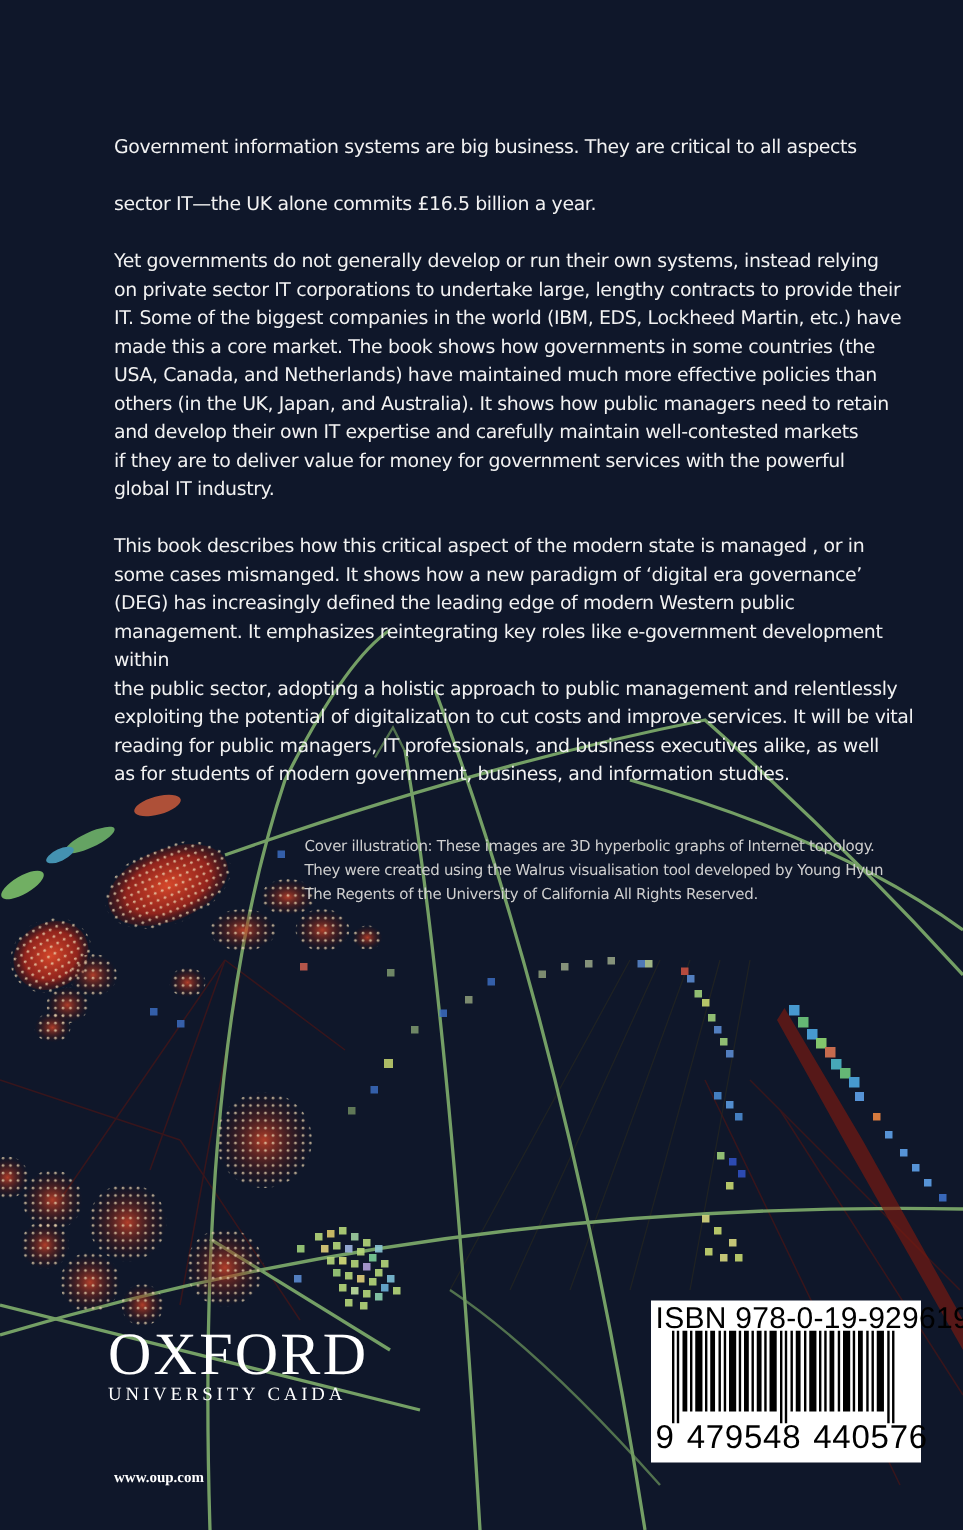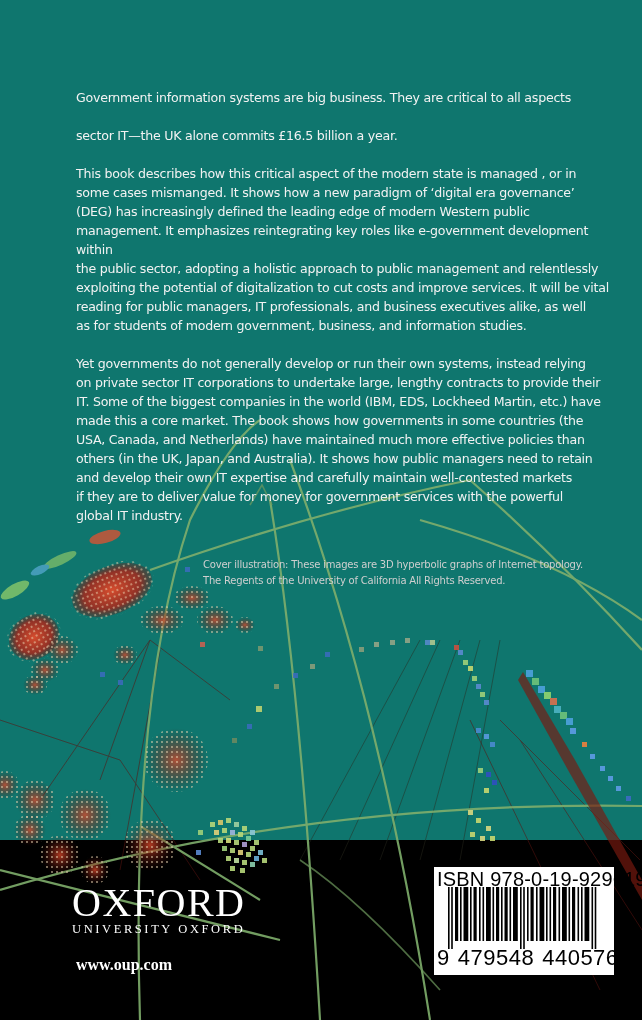--- a/index.html
+++ b/index.html
@@ -1,26 +1,26 @@
 <!DOCTYPE html>
 <html><head>
 <meta charset="utf-8">
 <style>
   html, body { margin:0; padding:0; }
   body { width:642px; height:1020px; background:#000; overflow:hidden; position:relative; font-family:"Liberation Sans", sans-serif; }
-  .cover { position:absolute; left:0; top:0; width:642px; height:840px; background:#0f766e;text-decoration:underline; }
+  .cover { position:absolute; left:0; top:0; width:642px; height:1020px; background:#0f172a;text-decoration:underline; }
   .bg { position:absolute; left:0; top:0; width:642px; height:1020px; }
   .blurb { position:absolute; left:76px; top:88px; width:560px; color:#f2f2f2; font-family:"DejaVu Sans", sans-serif; font-size:12.6px; line-height:19px; letter-spacing:-0.25px; }
   .blurb p { margin:0 0 19px 0; }
   .credit { position:absolute; left:203px; top:557px; width:420px; color:#cfcfcf; font-family:"DejaVu Sans", sans-serif; font-size:10px; line-height:16px; letter-spacing:-0.2px; }
   .credit div { white-space:nowrap; }
   .logo { position:absolute; left:72px; top:886px; color:#fff; font-family:"Liberation Serif", serif; }
   .logo-main { font-size:40px; letter-spacing:1.5px; line-height:34px; }
   .logo-sub { font-size:12.5px; letter-spacing:2.6px; margin-top:2px; }
-  .url { position:absolute; left:76px; top:956px; color:#fff; font-family:"Liberation Serif", serif; font-weight:bold; font-size:16px; }
+  .url { position:absolute; left:76px; top:980px; color:#fff; font-family:"Liberation Serif", serif; font-weight:bold; font-size:10px; }
   .barcode { position:absolute; left:434px; top:867px; width:180px; height:108px; background:#fff; }
   .isbn { position:absolute; left:3px; top:1px; font-family:"Liberation Sans", sans-serif; font-size:20px; color:#000; white-space:nowrap; letter-spacing:0.2px; }
   .bars { position:absolute; left:14px; top:20px; width:152px; height:62px; }
   .digits { position:absolute; left:3px; top:78px; font-family:"Liberation Sans", sans-serif; font-size:22px; color:#000; white-space:nowrap; letter-spacing:0.5px; }
   .digits .first { margin-right:8px; }
   .digits .g2 { margin-left:8px; }
 </style>
 </head>
 <body>
 
@@ -221,51 +221,52 @@
     </g>
   </svg>
 
   <div class="blurb">
     <p>
       <span>Government information systems are big business. They are critical to all aspects</span><br>
       <br>
       <span>sector IT—the UK alone commits £16.5 billion a year.</span>
     </p>
     <p>
+      <span>Yet governments do not generally develop or run their own systems, instead relying</span><br>
+      <span>on private sector IT corporations to undertake large, lengthy contracts to provide their</span><br>
+      <span>IT. Some of the biggest companies in the world (IBM, EDS, Lockheed Martin, etc.) have</span><br>
+      <span>made this a core market. The book shows how governments in some countries (the</span><br>
+      <span>USA, Canada, and Netherlands) have maintained much more effective policies than</span><br>
+      <span>others (in the UK, Japan, and Australia). It shows how public managers need to retain</span><br>
+      <span>and develop their own IT expertise and carefully maintain well-contested markets</span><br>
+      <span>if they are to deliver value for money for government services with the powerful</span><br>
+      <span>global IT industry.</span>
+    </p>
+    <p>
       <span>This book describes how this critical aspect of the modern state is managed , or in</span><br>
       <span>some cases mismanged. It shows how a new paradigm of ‘digital era governance’</span><br>
       <span>(DEG) has increasingly defined the leading edge of modern Western public</span><br>
       <span>management. It emphasizes reintegrating key roles like e-government development</span><br>
       <span>within</span><br>
       <span>the public sector, adopting a holistic approach to public management and relentlessly</span><br>
       <span>exploiting the potential of digitalization to cut costs and improve services. It will be vital</span><br>
       <span>reading for public managers, IT professionals, and business executives alike, as well</span><br>
       <span>as for students of modern government, business, and information studies.</span>
     </p>
-    <p>
-      <span>Yet governments do not generally develop or run their own systems, instead relying</span><br>
-      <span>on private sector IT corporations to undertake large, lengthy contracts to provide their</span><br>
-      <span>IT. Some of the biggest companies in the world (IBM, EDS, Lockheed Martin, etc.) have</span><br>
-      <span>made this a core market. The book shows how governments in some countries (the</span><br>
-      <span>USA, Canada, and Netherlands) have maintained much more effective policies than</span><br>
-      <span>others (in the UK, Japan, and Australia). It shows how public managers need to retain</span><br>
-      <span>and develop their own IT expertise and carefully maintain well-contested markets</span><br>
-      <span>if they are to deliver value for money for government services with the powerful</span><br>
-      <span>global IT industry.</span>
-    </p>
   </div>
 
   <div class="credit">
     <div>Cover illustration: These images are 3D hyperbolic graphs of Internet topology.</div>
+    <div>They were created using the Walrus visualisation tool developed by Young Hyun</div>
     <div>The Regents of the University of California All Rights Reserved.</div>
   </div>
 
   <div class="logo">
     <div class="logo-main">OXFORD</div>
-    <div class="logo-sub">UNIVERSITY OXFORD</div>
+    <div class="logo-sub">UNIVERSITY CAIDA</div>
   </div>
   <div class="url">www.oup.com</div>
 
   <div class="barcode">
     <div class="isbn">ISBN 978-0-19-929619-4</div>
     <svg class="bars" viewBox="0 0 152 62" preserveAspectRatio="none" xmlns="http://www.w3.org/2000/svg">
       <g fill="#000">
         <rect x="0" y="0" width="1.6" height="62"></rect>
           <rect x="3.2" y="0" width="1.6" height="62"></rect>
         <rect x="7" y="0" width="3.2" height="54"></rect>

